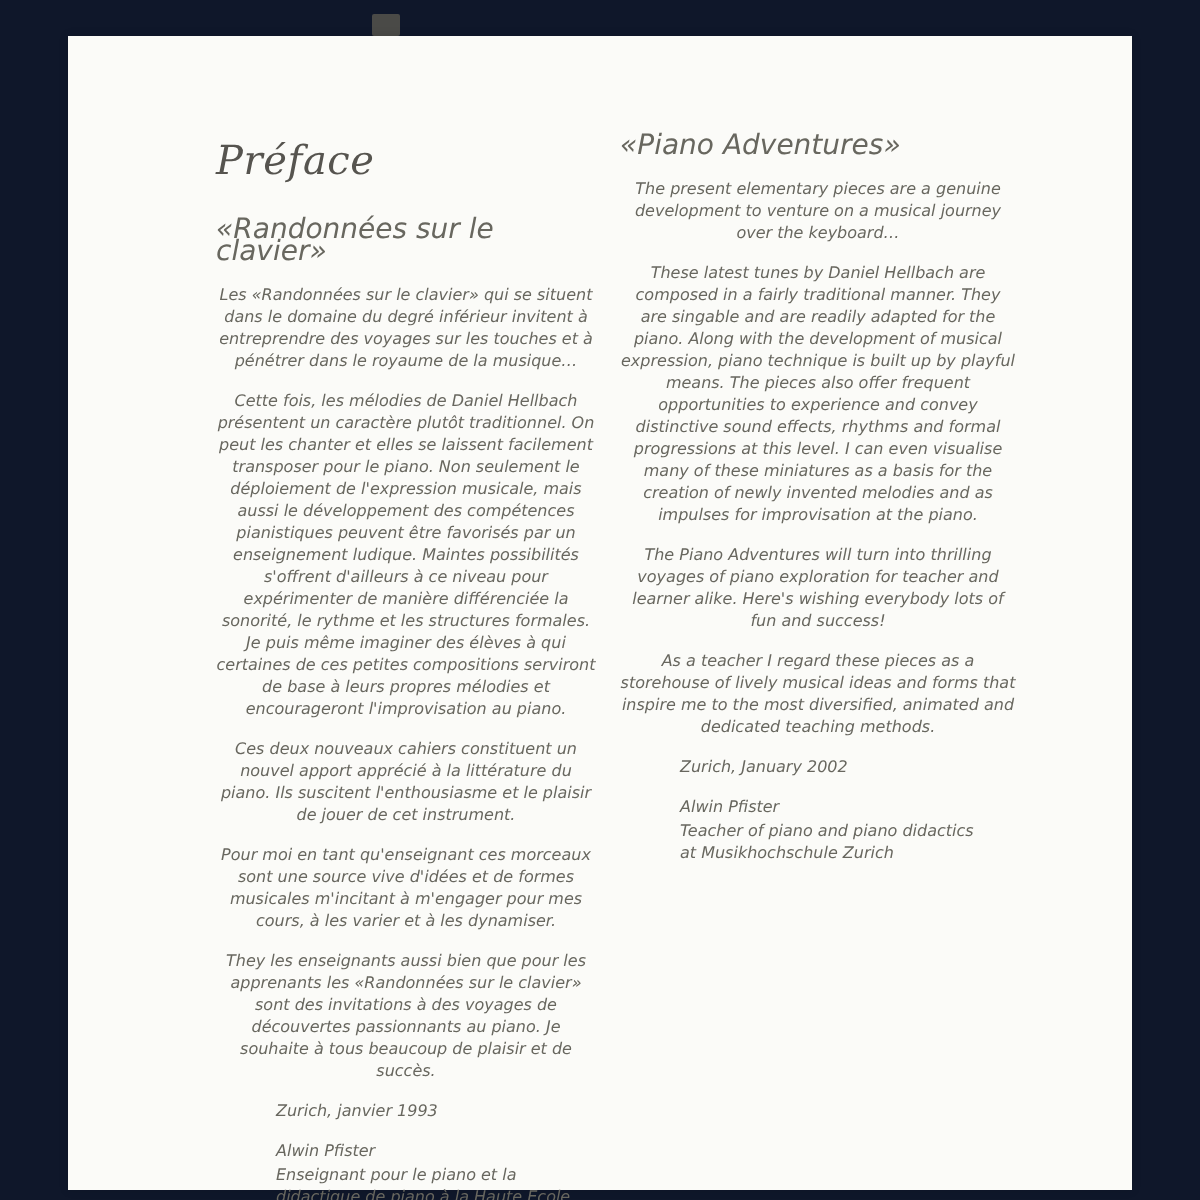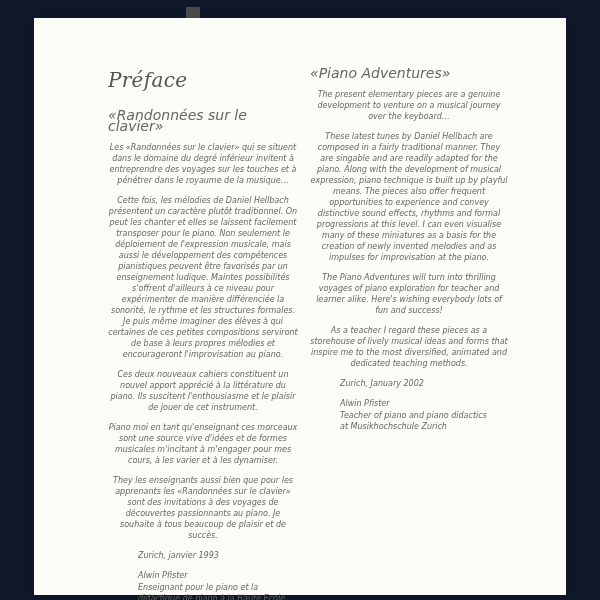--- a/index.html
+++ b/index.html
@@ -89,21 +89,21 @@
   <div class="binding-mark"></div>
   <div class="page">
     <div class="columns">
 
       <section class="column left">
         <h1 class="col-title">Préface</h1>
         <div class="subtitle">«Randonnées sur le clavier»</div>
         <p class="body-par">Les «Randonnées sur le clavier» qui se situent dans le domaine du degré inférieur invitent à entreprendre des voyages sur les touches et à pénétrer dans le royaume de la musique…</p>
         <p class="body-par">Cette fois, les mélodies de Daniel Hellbach présentent un caractère plutôt traditionnel. On peut les chanter et elles se laissent facilement transposer pour le piano. Non seulement le déploiement de l'expression musicale, mais aussi le développement des compétences pianistiques peuvent être favorisés par un enseignement ludique. Maintes possibilités s'offrent d'ailleurs à ce niveau pour expérimenter de manière différenciée la sonorité, le rythme et les structures formales. Je puis même imaginer des élèves à qui certaines de ces petites compositions serviront de base à leurs propres mélodies et encourageront l'improvisation au piano.</p>
         <p class="body-par">Ces deux nouveaux cahiers constituent un nouvel apport apprécié à la littérature du piano. Ils suscitent l'enthousiasme et le plaisir de jouer de cet instrument.</p>
-        <p class="body-par">Piano moi en tant qu'enseignant ces morceaux sont une source vive d'idées et de formes musicales m'incitant à m'engager pour mes cours, à les varier et à les dynamiser.</p>
+        <p class="body-par">Pour moi en tant qu'enseignant ces morceaux sont une source vive d'idées et de formes musicales m'incitant à m'engager pour mes cours, à les varier et à les dynamiser.</p>
         <p class="body-par">They les enseignants aussi bien que pour les apprenants les «Randonnées sur le clavier» sont des invitations à des voyages de découvertes passionnants au piano. Je souhaite à tous beaucoup de plaisir et de succès.</p>
         <div class="signature">
           <div class="sig-date">Zurich, janvier 1993</div>
           <div class="sig-name">Alwin Pfister</div>
           <div class="sig-role">Enseignant pour le piano et la didactique de piano à la Haute Ecole de Musique de Zurich</div>
         </div>
       </section>
 
       <section class="column right">
         <div class="subtitle">«Piano Adventures»</div>

